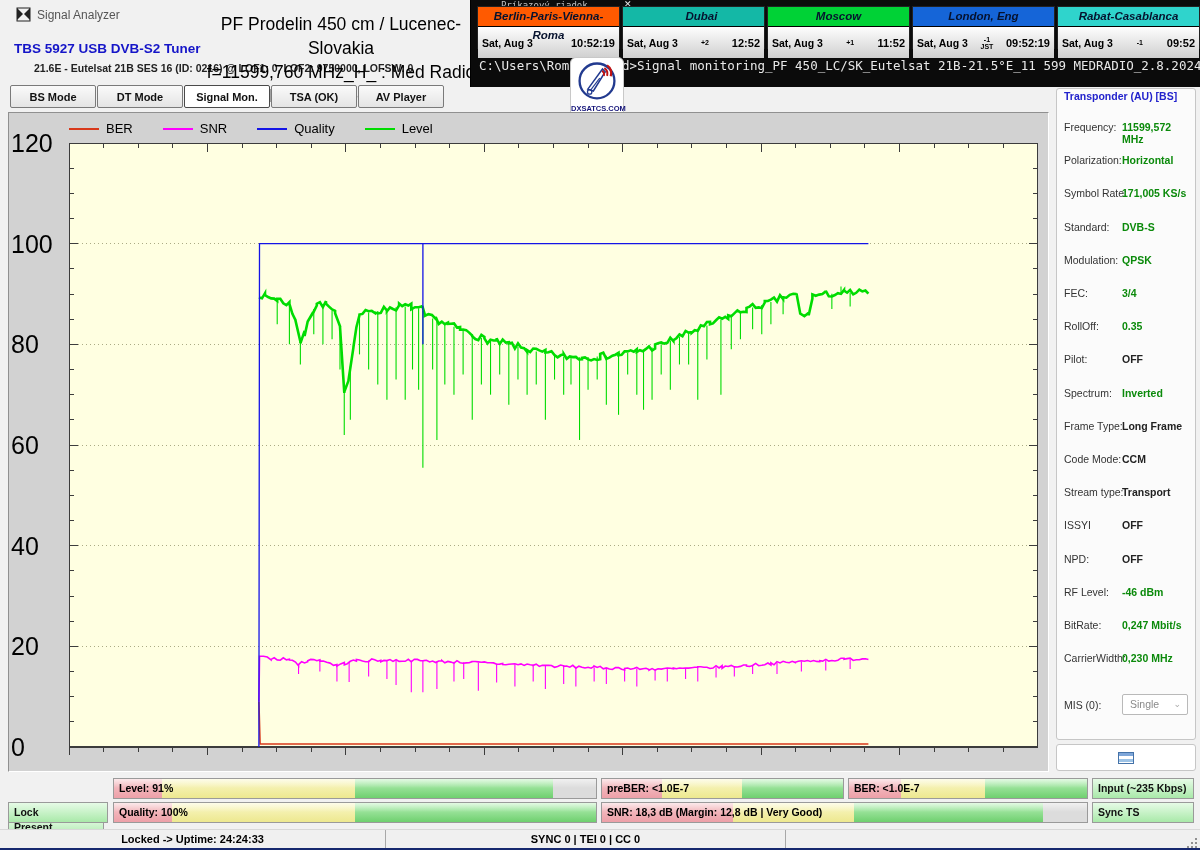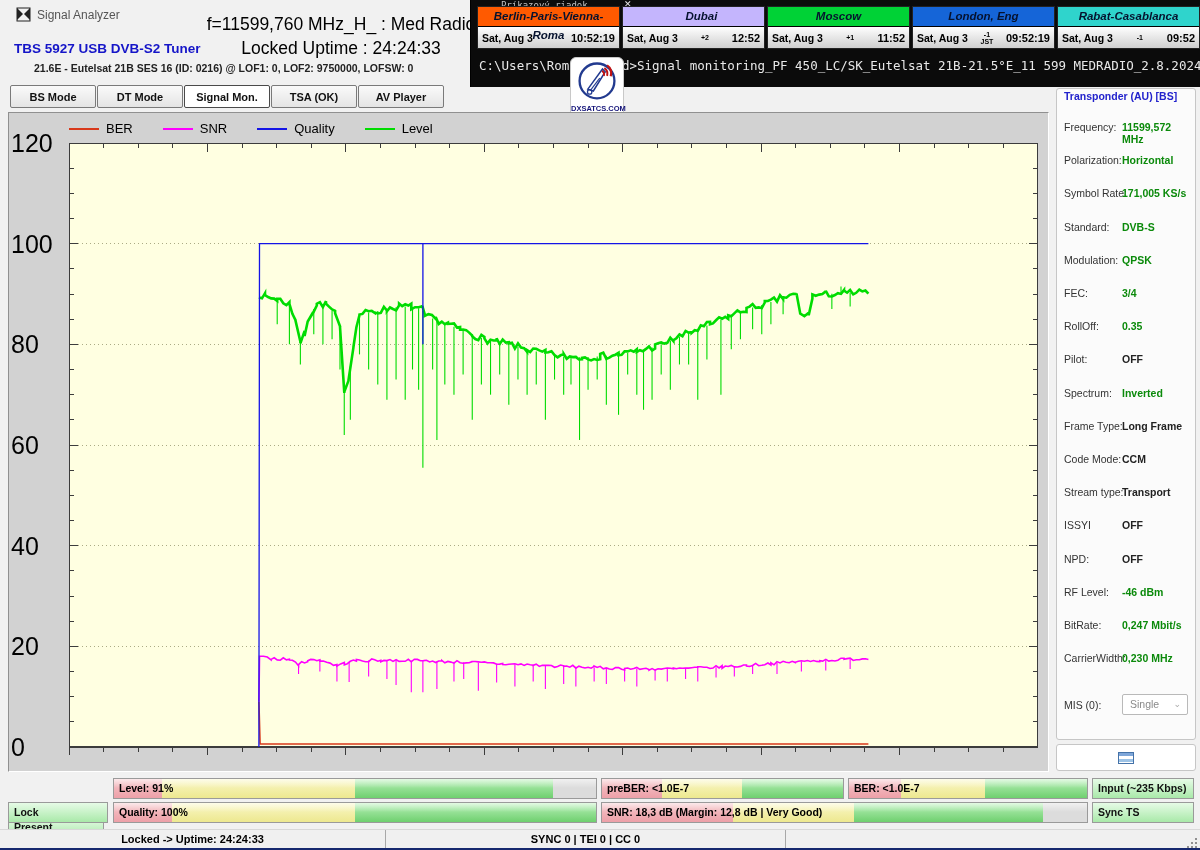--- a/index.html
+++ b/index.html
@@ -20,21 +20,21 @@
   
   #terminal{left:470px;top:0;width:730px;height:87px;background:#0B0B0B;border-left:1px solid #000;}
   #term-title{position:absolute;left:30px;top:0px;font-size:9px;color:#BFBFBF;font-family:"DejaVu Sans Mono",monospace;}
   #term-close{position:absolute;left:153px;top:-1px;font-size:9px;color:#E8E8E8;cursor:pointer;}
   #term-cmd{position:absolute;left:8px;top:58px;font-size:12.5px;color:#E8E8E8;
             font-family:"DejaVu Sans Mono",monospace;white-space:pre;}
   
   .clockPanel{position:absolute;top:6px;width:143px;height:43px;border:1px solid #222;box-sizing:border-box;background:#000;}
   .clockLabel{height:19px;line-height:19px;text-align:center;font-size:11.5px;font-weight:bold;
               font-style:italic;color:#06122E;border-bottom:1px solid #000;}
-  .clockDate{height:21px;background:linear-gradient(180deg,#FEFEFE,#CFCFCF);display:flex;
+  .clockDate{height:31px;background:linear-gradient(180deg,#FEFEFE,#CFCFCF);display:flex;
              align-items:center;font-size:10.5px;font-weight:bold;color:#000;padding:0 4px;box-sizing:border-box;}
   .clockDate .d{flex:0 0 auto;}
   .clockDate .off{flex:1 1 auto;text-align:center;font-size:7px;line-height:7px;}
   .clockDate .t{flex:0 0 auto;font-size:11px;}
   
   #logo{left:570px;top:57px;width:54px;height:62px;background:#FFF;border:1px solid #C8C8C8;
         border-radius:6px;text-align:center;box-sizing:border-box;}
   #logo-text{font-size:7.5px;font-weight:bold;color:#15157A;margin-top:-2px;}
   
   #chart-panel{left:8px;top:112px;width:1041px;height:660px;background:#D2D2D2;
@@ -85,20 +85,21 @@
   <svg width="15" height="15" viewBox="0 0 15 15">
     <polygon points="1,1 7,7 1,13" fill="#222"></polygon>
     <polygon points="14,1 8,7 14,13" fill="#222"></polygon>
     <rect x="1" y="1" width="13" height="13" fill="none" stroke="#222" stroke-width="1"></rect>
   </svg>
   <span id="title-text">Signal Analyzer</span>
 </div>
 <div class="abs" id="tuner-name">TBS 5927 USB DVB-S2 Tuner</div>
 <div class="abs" id="tuner-detail">21.6E - Eutelsat 21B  SES 16 (ID: 0216) @ LOF1: 0, LOF2: 9750000, LOFSW: 0</div>
 <div class="abs" id="heading">
+  <div>PF Prodelin 450 cm / Lucenec-Slovakia</div>
   <div>f=11599,760 MHz_H_ : Med Radio</div>
   <div>Locked Uptime : 24:24:33</div>
 </div>
 <div id="tabs">
     <div class="tab" style="left: 10px;">BS Mode</div>
     <div class="tab" style="left: 97px;">DT Mode</div>
     <div class="tab active" style="left: 184px;">Signal Mon.</div>
     <div class="tab" style="left: 271px;">TSA (OK)</div>
     <div class="tab" style="left: 358px;">AV Player</div>
   </div>
@@ -109,21 +110,21 @@
   <div id="clocks">
       <div class="clockPanel" style="left: 6px;">
         <div class="clockLabel" style="background: rgb(255, 90, 0);">Berlin-Paris-Vienna-Roma</div>
         <div class="clockDate">
           <span class="d">Sat, Aug 3</span>
           <span class="off"></span>
           <span class="t">10:52:19</span>
         </div>
       </div>
       <div class="clockPanel" style="left: 151px;">
-        <div class="clockLabel" style="background: #c4b5fd; padding-left: 16px;">Dubai</div>
+        <div class="clockLabel" style="background: #14b8a6; padding-left: 16px;">Dubai</div>
         <div class="clockDate">
           <span class="d">Sat, Aug 3</span>
           <span class="off">+2</span>
           <span class="t">12:52</span>
         </div>
       </div>
       <div class="clockPanel" style="left: 296px;">
         <div class="clockLabel" style="background: rgb(0, 210, 54);">Moscow</div>
         <div class="clockDate">
           <span class="d">Sat, Aug 3</span>

